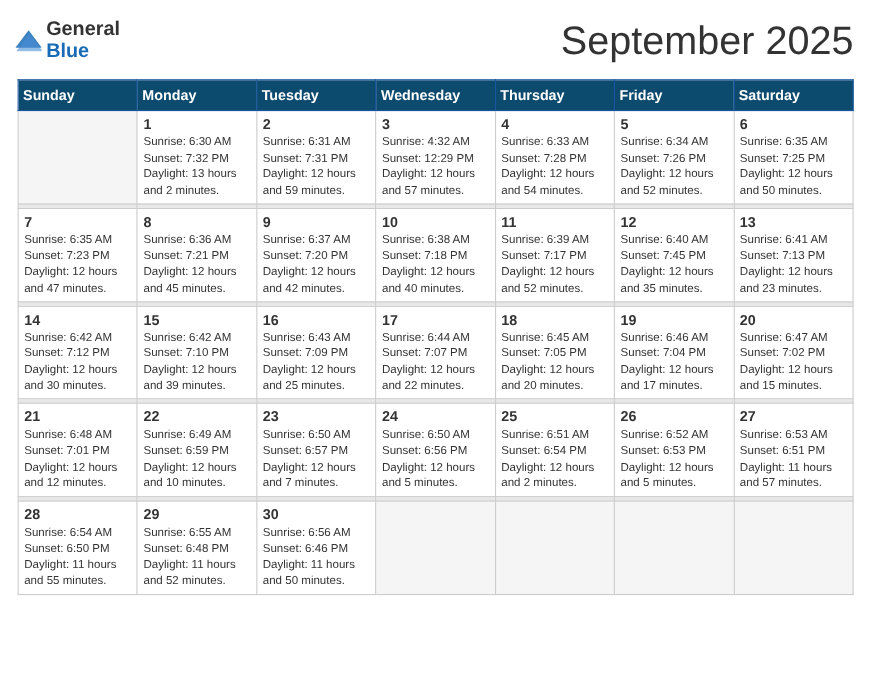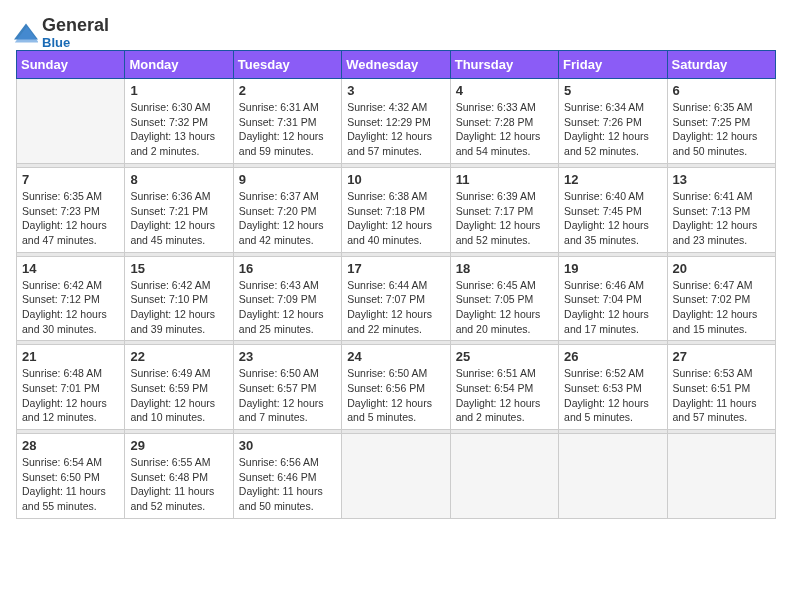--- a/index.html
+++ b/index.html
@@ -7,39 +7,39 @@
       font-family: Arial, sans-serif;
       background: #fff;
       width: 792px;
       min-height: 612px;
       padding: 16px;
     }
     .header {
       display: flex;
       justify-content: space-between;
       align-items: center;
-      margin-bottom: 0;
+      margin-bottom: 14px;
     }
     .logo {
       display: flex;
       align-items: center;
       gap: 4px;
     }
     .logo-text {
       display: flex;
       flex-direction: column;
       line-height: 1.1;
     }
     .logo-general {
       font-size: 18px;
       font-weight: bold;
       color: #333;
     }
     .logo-blue {
-      font-size: 13px;
+      font-size: 18px;
       font-weight: bold;
       color: #1a6bb5;
     }
     .logo-icon {
       width: 24px;
       height: 20px;
       margin-left: -2px;
     }
     .title-block {
       text-align: right;
@@ -52,21 +52,21 @@
     .location {
       font-size: 15px;
       color: #555;
     }
     .calendar {
       width: 100%;
       border-collapse: collapse;
       border: 1px solid #ccc;
     }
     .calendar th {
-      background: #8b5cf6;
+      background: #0c4a6e;
       color: #fff;
       font-size: 13px;
       font-weight: bold;
       padding: 6px 4px;
       text-align: left;
       border: 1px solid #1a56a0;
     }
     .calendar td {
       vertical-align: top;
       border: 1px solid #ccc;
@@ -107,20 +107,21 @@
     <svg class="logo-icon" viewBox="0 0 30 24" xmlns="http://www.w3.org/2000/svg">
       <polygon points="0,20 15,0 30,20" fill="#1a6bb5" opacity="0.85"></polygon>
       <polygon points="5,24 20,4 35,24" fill="#4a90d9" opacity="0.6" transform="translate(-4,0)"></polygon>
     </svg>
     <div class="logo-text">
       <span class="logo-general">General</span>
       <span class="logo-blue">Blue</span>
     </div>
   </div>
   <div class="title-block">
+    <div class="month-title">September 2025</div>
   </div>
 </div>
 
 <table class="calendar">
   <thead>
     <tr>
     <th>Sunday</th>
         <th>Monday</th>
         <th>Tuesday</th>
         <th>Wednesday</th>

